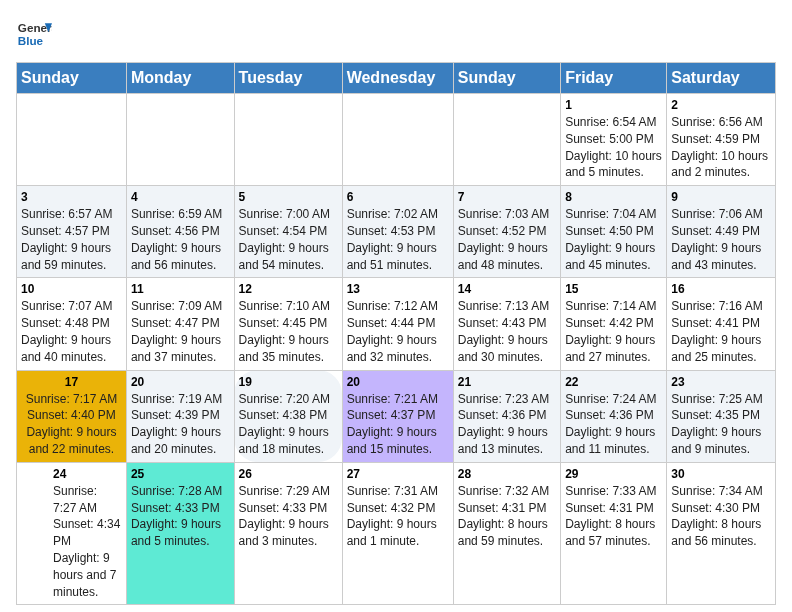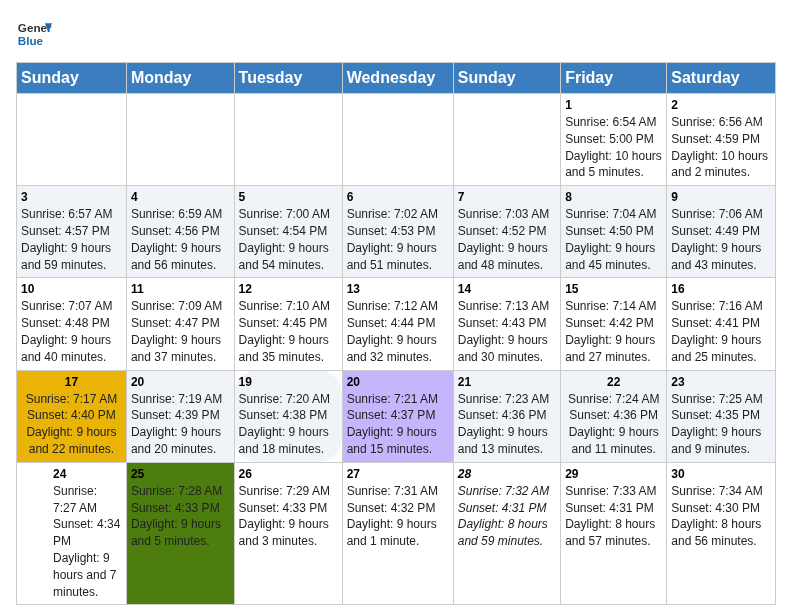--- a/index.html
+++ b/index.html
@@ -195,47 +195,47 @@
           <div class="day-info">Sunrise: 7:20 AM<br>Sunset: 4:38 PM<br>Daylight: 9 hours and 18 minutes.</div>
         </td>
         <td style="background-color: #c4b5fd;">
           <span class="day-num">20</span>
           <div class="day-info">Sunrise: 7:21 AM<br>Sunset: 4:37 PM<br>Daylight: 9 hours and 15 minutes.</div>
         </td>
         <td style="background-color: rgb(240, 244, 248);">
           <span class="day-num">21</span>
           <div class="day-info">Sunrise: 7:23 AM<br>Sunset: 4:36 PM<br>Daylight: 9 hours and 13 minutes.</div>
         </td>
-        <td style="background-color: rgb(240, 244, 248); text-align: center;">
+        <td style="background-color: rgb(240, 244, 248);">
           <span class="day-num">22</span>
           <div class="day-info">Sunrise: 7:24 AM<br>Sunset: 4:36 PM<br>Daylight: 9 hours and 11 minutes.</div>
         </td>
         <td style="background-color: rgb(240, 244, 248);">
           <span class="day-num">23</span>
           <div class="day-info">Sunrise: 7:25 AM<br>Sunset: 4:35 PM<br>Daylight: 9 hours and 9 minutes.</div>
         </td>
       </tr>
       <tr>
         <td style="background-color: rgb(255, 255, 255); padding-left: 36px;">
           <span class="day-num">24</span>
           <div class="day-info">Sunrise: 7:27 AM<br>Sunset: 4:34 PM<br>Daylight: 9 hours and 7 minutes.</div>
         </td>
-        <td style="background-color: #4d7c0f;">
+        <td style="background-color: #5eead4;">
           <span class="day-num">25</span>
           <div class="day-info">Sunrise: 7:28 AM<br>Sunset: 4:33 PM<br>Daylight: 9 hours and 5 minutes.</div>
         </td>
         <td style="background-color: rgb(255, 255, 255);">
           <span class="day-num">26</span>
           <div class="day-info">Sunrise: 7:29 AM<br>Sunset: 4:33 PM<br>Daylight: 9 hours and 3 minutes.</div>
         </td>
         <td style="background-color: rgb(255, 255, 255);">
           <span class="day-num">27</span>
           <div class="day-info">Sunrise: 7:31 AM<br>Sunset: 4:32 PM<br>Daylight: 9 hours and 1 minute.</div>
         </td>
-        <td style="background-color: rgb(255, 255, 255); font-style: italic;">
+        <td style="background-color: rgb(255, 255, 255);">
           <span class="day-num">28</span>
           <div class="day-info">Sunrise: 7:32 AM<br>Sunset: 4:31 PM<br>Daylight: 8 hours and 59 minutes.</div>
         </td>
         <td style="background-color: rgb(255, 255, 255);">
           <span class="day-num">29</span>
           <div class="day-info">Sunrise: 7:33 AM<br>Sunset: 4:31 PM<br>Daylight: 8 hours and 57 minutes.</div>
         </td>
         <td style="background-color: rgb(255, 255, 255);">
           <span class="day-num">30</span>
           <div class="day-info">Sunrise: 7:34 AM<br>Sunset: 4:30 PM<br>Daylight: 8 hours and 56 minutes.</div>

